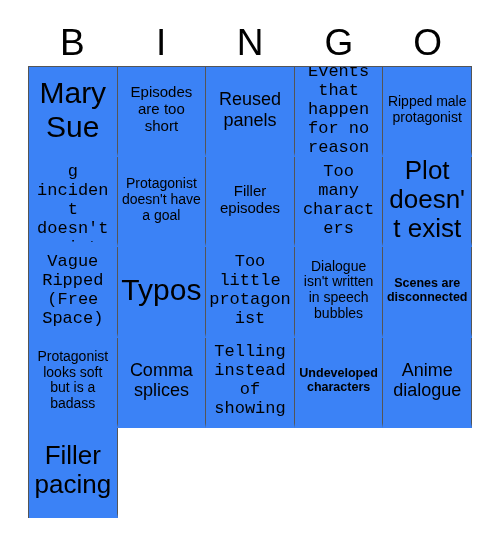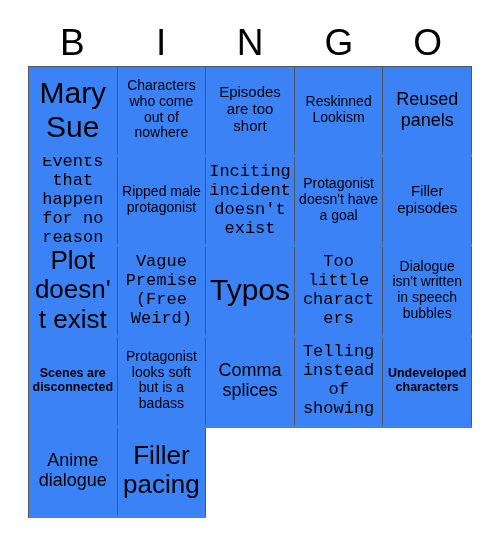--- a/index.html
+++ b/index.html
@@ -101,57 +101,54 @@
     <div class="header-cell">N</div>
     <div class="header-cell">G</div>
     <div class="header-cell">O</div>
   </div>
 
   <div class="grid" id="bingo-grid">
       <div class="cell">
         <span class="cell-text fs-hero">Mary Sue</span>
       </div>
       <div class="cell">
-        <span class="cell-text fs-sm">Characters who come out of nowhere</span>
-      </div>
-      <div class="cell">
         <span class="cell-text fs-l">Episodes are too short</span>
-      </div>
-      <div class="cell">
-        <span class="cell-text fs-sm">Reskinned Lookism</span>
       </div>
       <div class="cell">
         <span class="cell-text fs-xl">Reused panels</span>
       </div>
       <div class="cell">
         <span class="cell-text fs-ml">Events that happen for no reason</span>
       </div>
       <div class="cell">
         <span class="cell-text fs-sm">Ripped male protagonist</span>
       </div>
       <div class="cell">
         <span class="cell-text fs-ml">Inciting incident doesn't exist</span>
       </div>
       <div class="cell">
         <span class="cell-text fs-sm">Protagonist doesn't have a goal</span>
       </div>
       <div class="cell">
         <span class="cell-text fs-l">Filler episodes</span>
       </div>
       <div class="cell">
+        <span class="cell-text fs-ml">Too many characters</span>
+      </div>
+      <div class="cell">
         <span class="cell-text fs-xxl">Plot doesn't exist</span>
       </div>
       <div class="cell">
-        <span class="cell-text fs-ml">Vague Premise (Free Weird)</span>
+        <span class="cell-text fs-ml">Vague Ripped (Free Space)</span>
       </div>
       <div class="cell">
         <span class="cell-text fs-hero">Typos</span>
       </div>
       <div class="cell">
-        <span class="cell-text fs-ml">Too little characters</span>
+        <span class="cell-text fs-ml">Too little protagonist</span>
       </div>
       <div class="cell">
         <span class="cell-text fs-sm">Dialogue isn't written in speech bubbles</span>
       </div>
       <div class="cell">
         <span class="cell-text fs-s">Scenes are disconnected</span>
       </div>
       <div class="cell">
         <span class="cell-text fs-sm">Protagonist looks soft but is a badass</span>
       </div>

